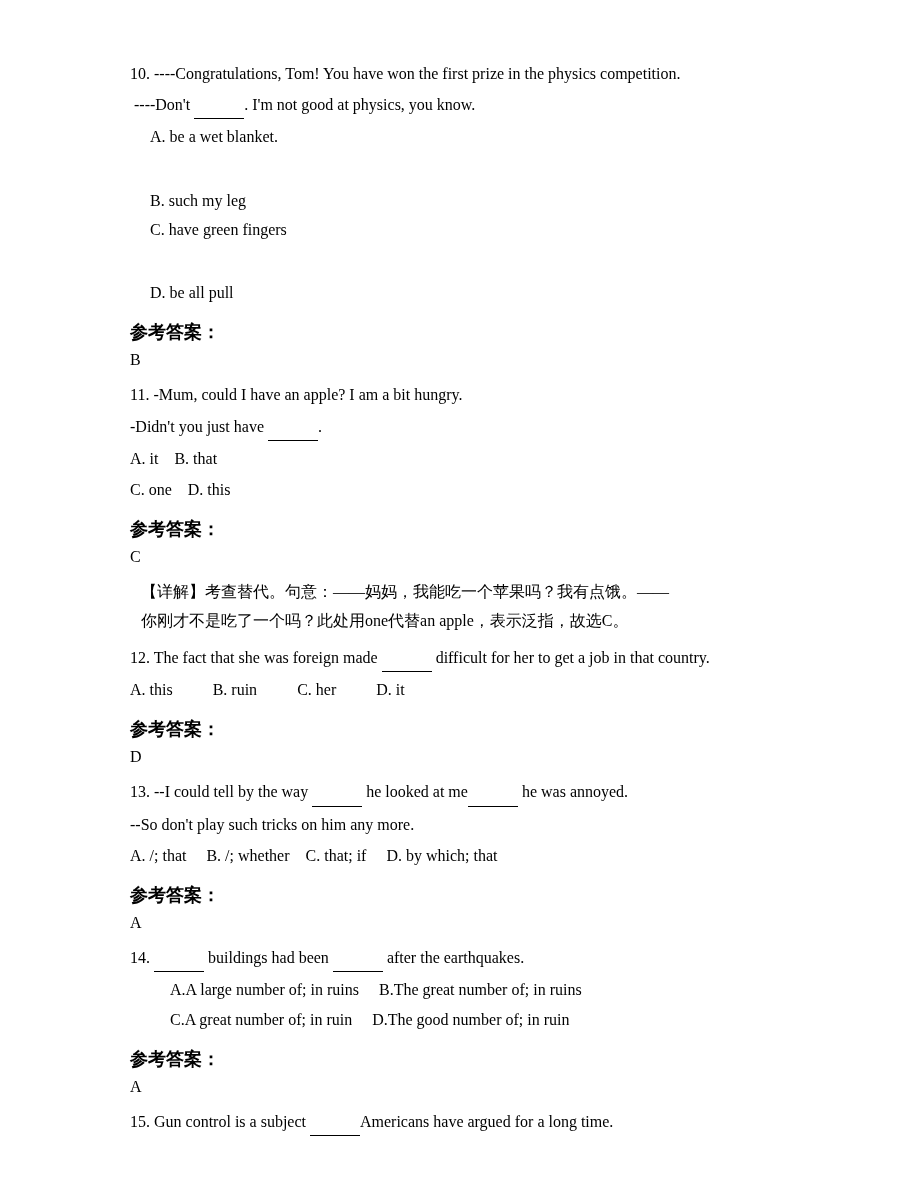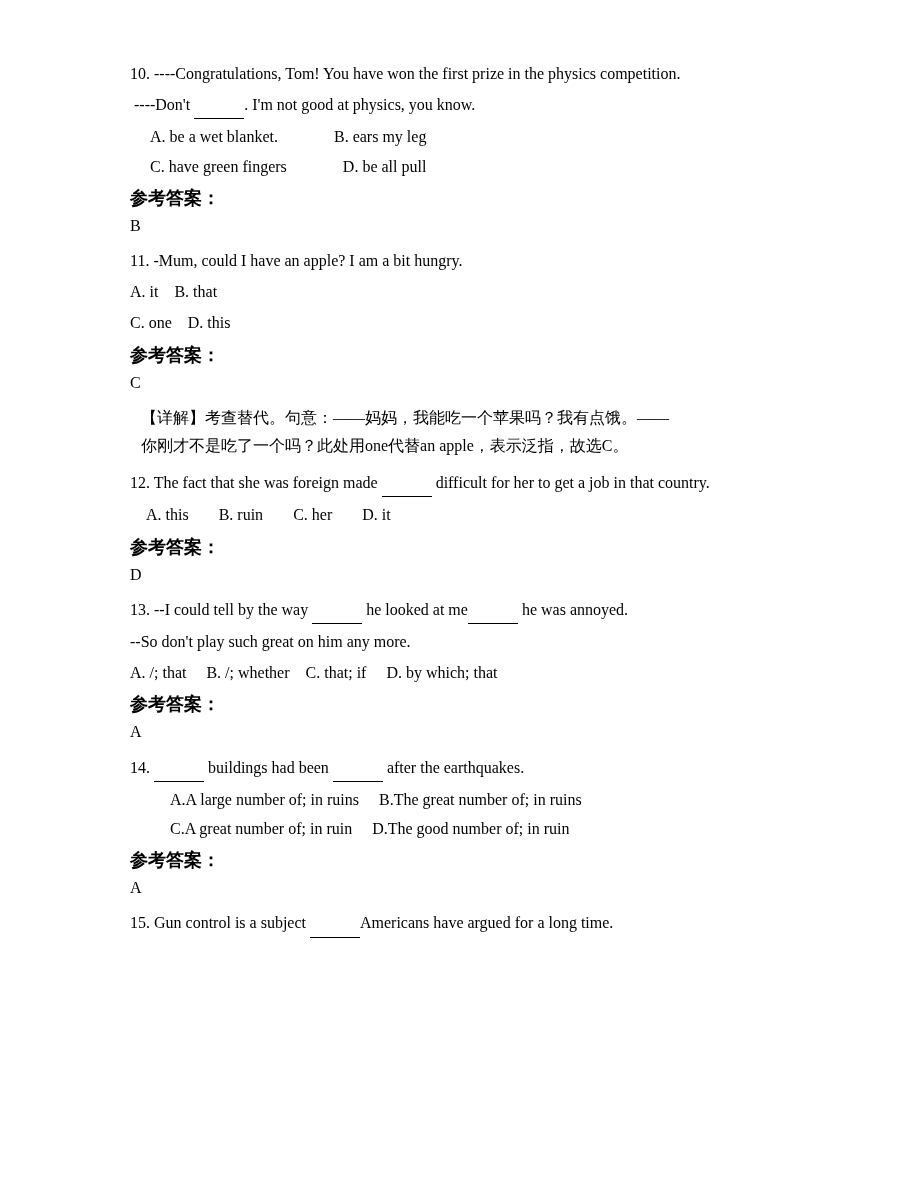--- a/index.html
+++ b/index.html
@@ -24,37 +24,38 @@
       line-height: 1.7;
       margin-bottom: 4px;
     }
     .options-row {
       margin: 2px 0 2px 20px;
       font-size: 16px;
       line-height: 1.7;
     }
     .options-row-two {
       display: flex;
-      gap: 56px;
+      gap: 36px;
       margin: 2px 0 2px 20px;
       font-size: 16px;
       line-height: 1.7;
+      flex-direction: column;
     }
     .options-row-four {
       display: flex;
-      gap: 30px;
-      margin: 2px 0 2px 16px;
+      gap: 40px;
+      margin: 2px 0 2px 0px;
       font-size: 16px;
       line-height: 1.7;
     }
     .answer-label {
       font-size: 18px;
       font-weight: bold;
       color: #000;
-      margin: 6px 0 2px 0;
+      margin: 14px 0 2px 0;
       font-family: "SimHei", "黑体", sans-serif;
     }
     .answer-letter {
       font-size: 16px;
       margin: 2px 0 8px 0;
       line-height: 1.7;
     }
     .explanation {
       font-size: 16px;
       line-height: 1.8;
@@ -76,32 +77,33 @@
 </head>
 <body>
 
 <div>
 
   <div class="question-block">
     <div class="question-text">10. ----Congratulations, Tom! You have won the first prize in the physics competition.</div>
     <div class="question-text sub-indent">----Don't <span class="blank">&nbsp;&nbsp;&nbsp;&nbsp;&nbsp;</span>. I'm not good at physics, you know.</div>
     <div class="options-row-two">
       <span>A. be a wet blanket.</span>
-      <span>B. ears my leg</span>
+      <span>B. such my leg</span>
     </div>
     <div class="options-row-two">
       <span>C. have green fingers</span>
       <span>D. be all pull</span>
     </div>
     <div class="answer-label">参考答案：</div>
     <div class="answer-letter">B</div>
   </div>
 
   <div class="question-block">
     <div class="question-text">11. -Mum, could I have an apple? I am a bit hungry.</div>
+    <div class="question-text">-Didn't you just have <span class="blank">&nbsp;&nbsp;&nbsp;&nbsp;&nbsp;</span>.</div>
     <div class="question-text">A. it &nbsp;&nbsp; B. that</div>
     <div class="question-text">C. one &nbsp;&nbsp; D. this</div>
     <div class="answer-label">参考答案：</div>
     <div class="answer-letter">C</div>
     <div class="explanation">
       【详解】考查替代。句意：——妈妈，我能吃一个苹果吗？我有点饿。——<br>
       你刚才不是吃了一个吗？此处用one代替an apple，表示泛指，故选C。
     </div>
   </div>
 
@@ -112,21 +114,21 @@
       <span>B. ruin</span>
       <span>C. her</span>
       <span>D. it</span>
     </div>
     <div class="answer-label">参考答案：</div>
     <div class="answer-letter">D</div>
   </div>
 
   <div class="question-block">
     <div class="question-text">13. --I could tell by the way <span class="blank">&nbsp;&nbsp;&nbsp;&nbsp;</span> he looked at me<span class="blank">&nbsp;&nbsp;&nbsp;&nbsp;</span> he was annoyed.</div>
-    <div class="question-text">--So don't play such great on him any more.</div>
+    <div class="question-text">--So don't play such tricks on him any more.</div>
     <div class="question-text">A. /; that &nbsp;&nbsp;&nbsp; B. /; whether &nbsp;&nbsp; C. that; if &nbsp;&nbsp;&nbsp; D. by which; that</div>
     <div class="answer-label">参考答案：</div>
     <div class="answer-letter">A</div>
   </div>
 
   <div class="question-block">
     <div class="question-text">14. <span class="blank">&nbsp;&nbsp;&nbsp;&nbsp;&nbsp;&nbsp;</span> buildings had been <span class="blank">&nbsp;&nbsp;&nbsp;&nbsp;&nbsp;&nbsp;</span> after the earthquakes.</div>
     <div class="options-row indent">A.A large number of; in ruins &nbsp;&nbsp;&nbsp; B.The great number of; in ruins</div>
     <div class="options-row indent">C.A great number of; in ruin &nbsp;&nbsp;&nbsp; D.The good number of; in ruin</div>
     <div class="answer-label">参考答案：</div>

